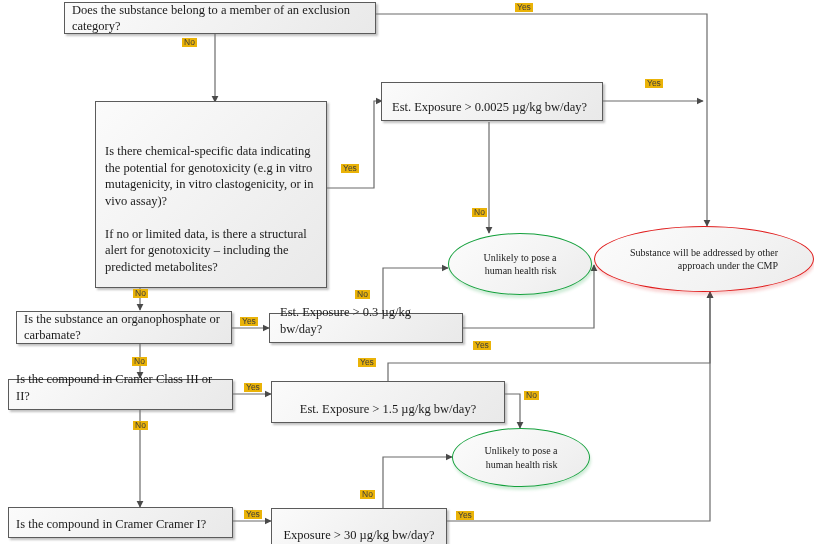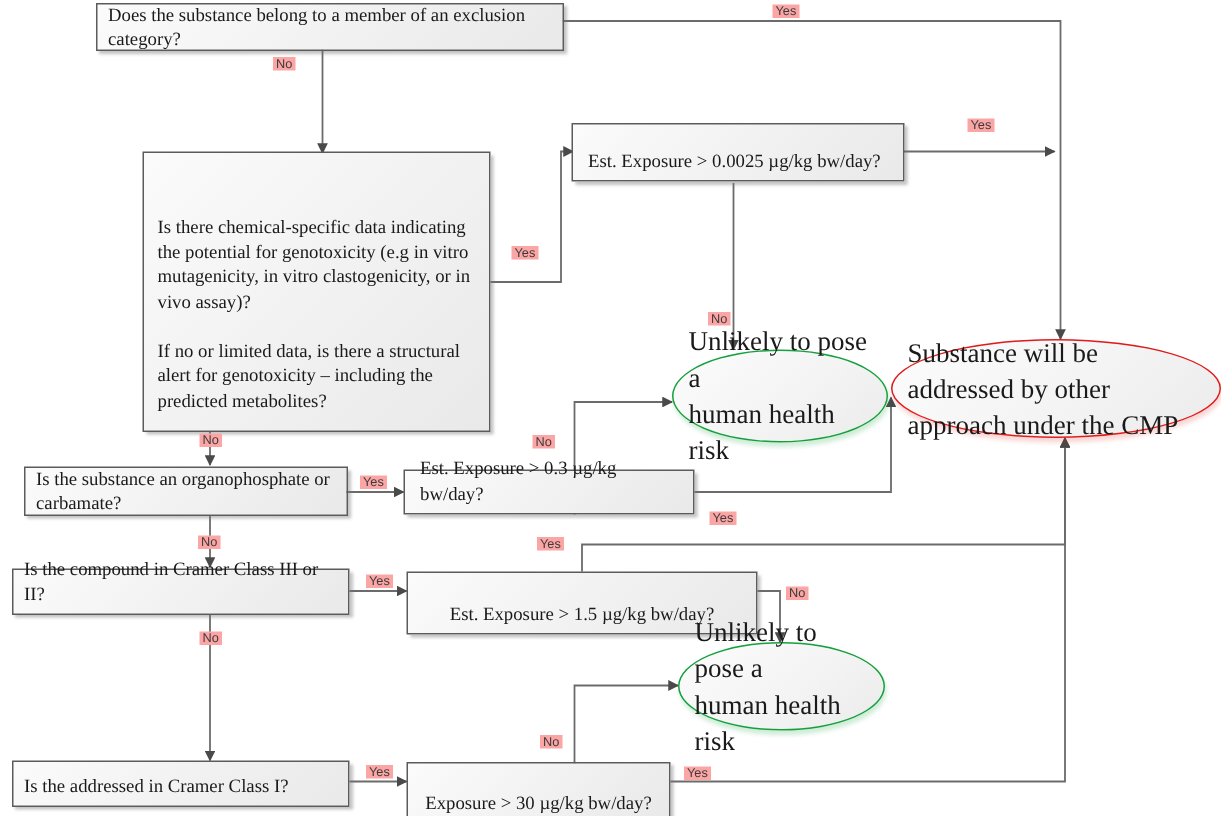--- a/index.html
+++ b/index.html
@@ -54,40 +54,40 @@
     white-space: pre-line;
   }
   .ellipse {
     position: absolute;
     box-sizing: border-box;
     border-radius: 50%;
     background: linear-gradient(140deg,#fcfcfc 0%, #f3f3f3 60%, #ebebeb 100%);
     display: flex;
     align-items: center;
     justify-content: center;
-    text-align: left;
-    font-size: 18px;
+    text-align: right;
+    font-size: 10px;
     line-height: 1.35;
     color: #1a1a1a;
   }
   .ellipse.green {
     border: 1.6px solid #14a03c;
     box-shadow: 1px 3px 3px rgba(20,160,60,0.20);
   }
   .ellipse.red {
     border: 1.6px solid #e01b1b;
     box-shadow: 1px 3px 3px rgba(224,27,27,0.18);
   }
   .ellipse .txt { display:block; white-space: pre-line; padding: 0 10px; }
   .edge-label {
     position: absolute;
     font-family: "Liberation Sans", sans-serif;
     font-size: 8.5px;
     color: #3b3b3b;
-    background: #fca5a5;
+    background: #eab308;
     padding: 0 2px;
     white-space: nowrap;
     line-height: 1;
   }
 </style>
 </head>
 <body>
 
 <div id="canvas">
 
@@ -159,21 +159,21 @@
 
   <div class="node pad" style="left:8px; top:379px; width:225px; height:31px; padding-left:7px;">
     <span class="txt">Is the compound in Cramer Class III or II?</span>
   </div>
 
   <div class="node pad center" style="left:271px; top:381px; width:234px; height:42px;">
     <span class="txt">Est. Exposure &gt; 1.5 µg/kg bw/day?</span>
   </div>
 
   <div class="node pad" style="left:8px; top:507px; width:225px; height:31px; padding-left:7px;">
-    <span class="txt">Is the addressed in Cramer Class I?</span>
+    <span class="txt">Is the compound in Cramer Cramer I?</span>
   </div>
 
   <div class="node pad center" style="left:271px; top:508px; width:176px; height:41px;">
     <span class="txt">Exposure &gt; 30 µg/kg bw/day?</span>
   </div>
 
   <div class="ellipse green" style="left:448px; top:233px; width:144px; height:62px;">
     <span class="txt">Unlikely to pose a
 human health risk</span>
   </div>

